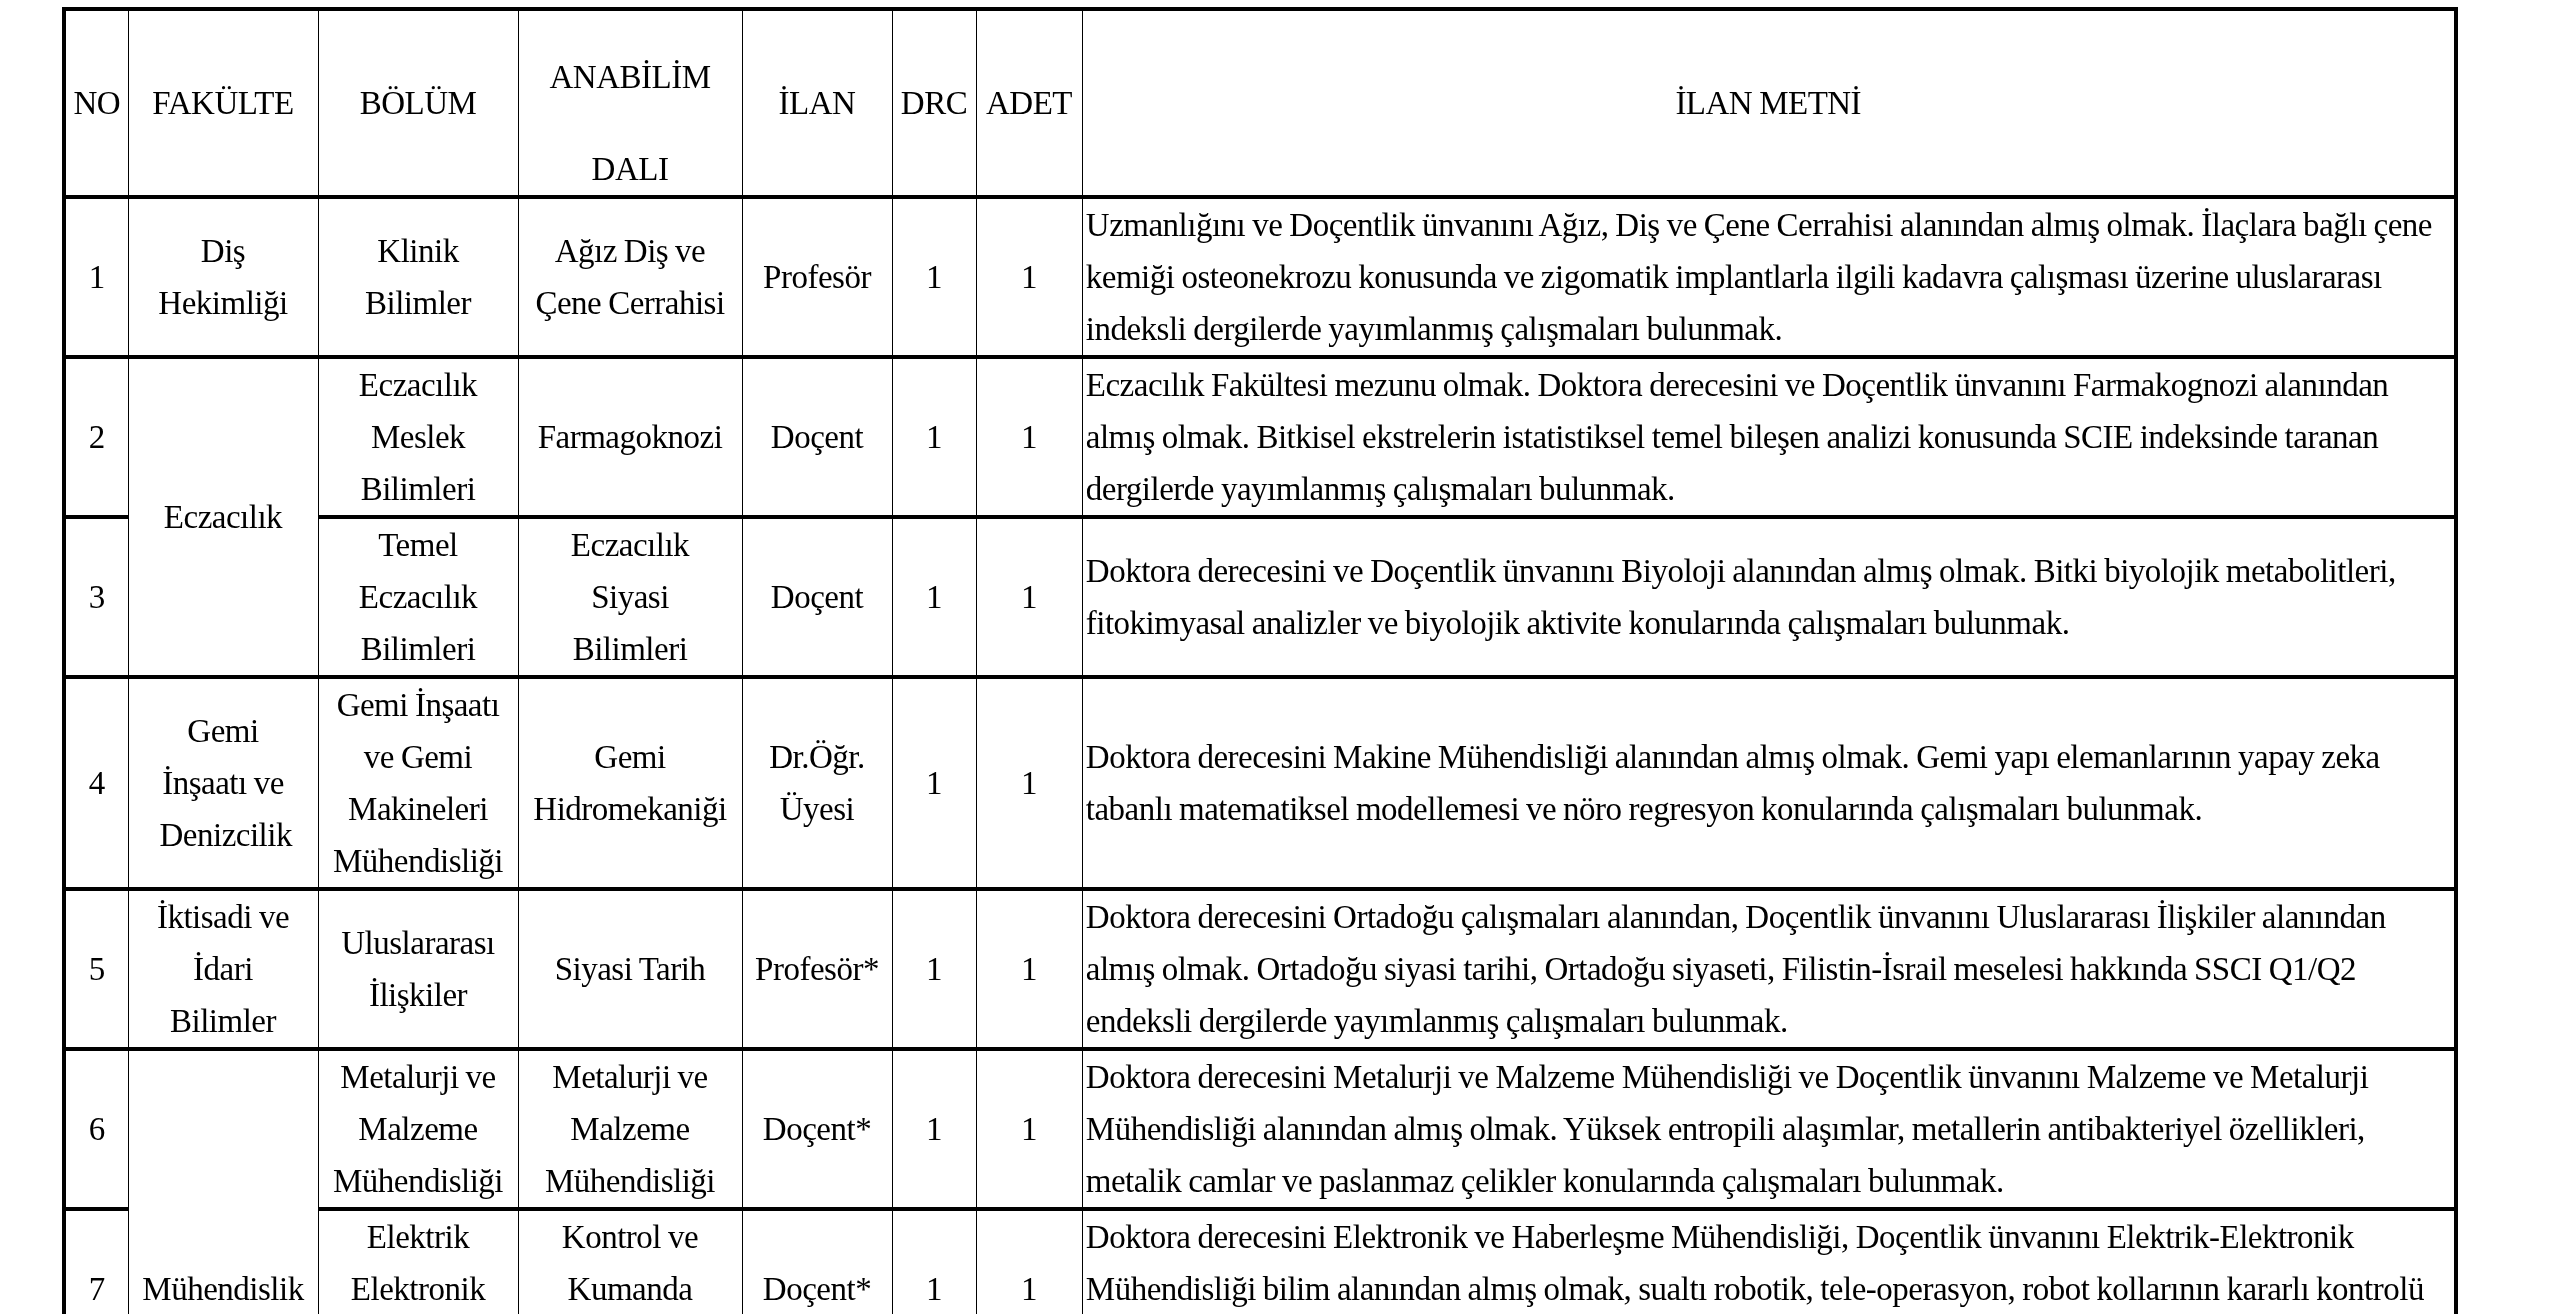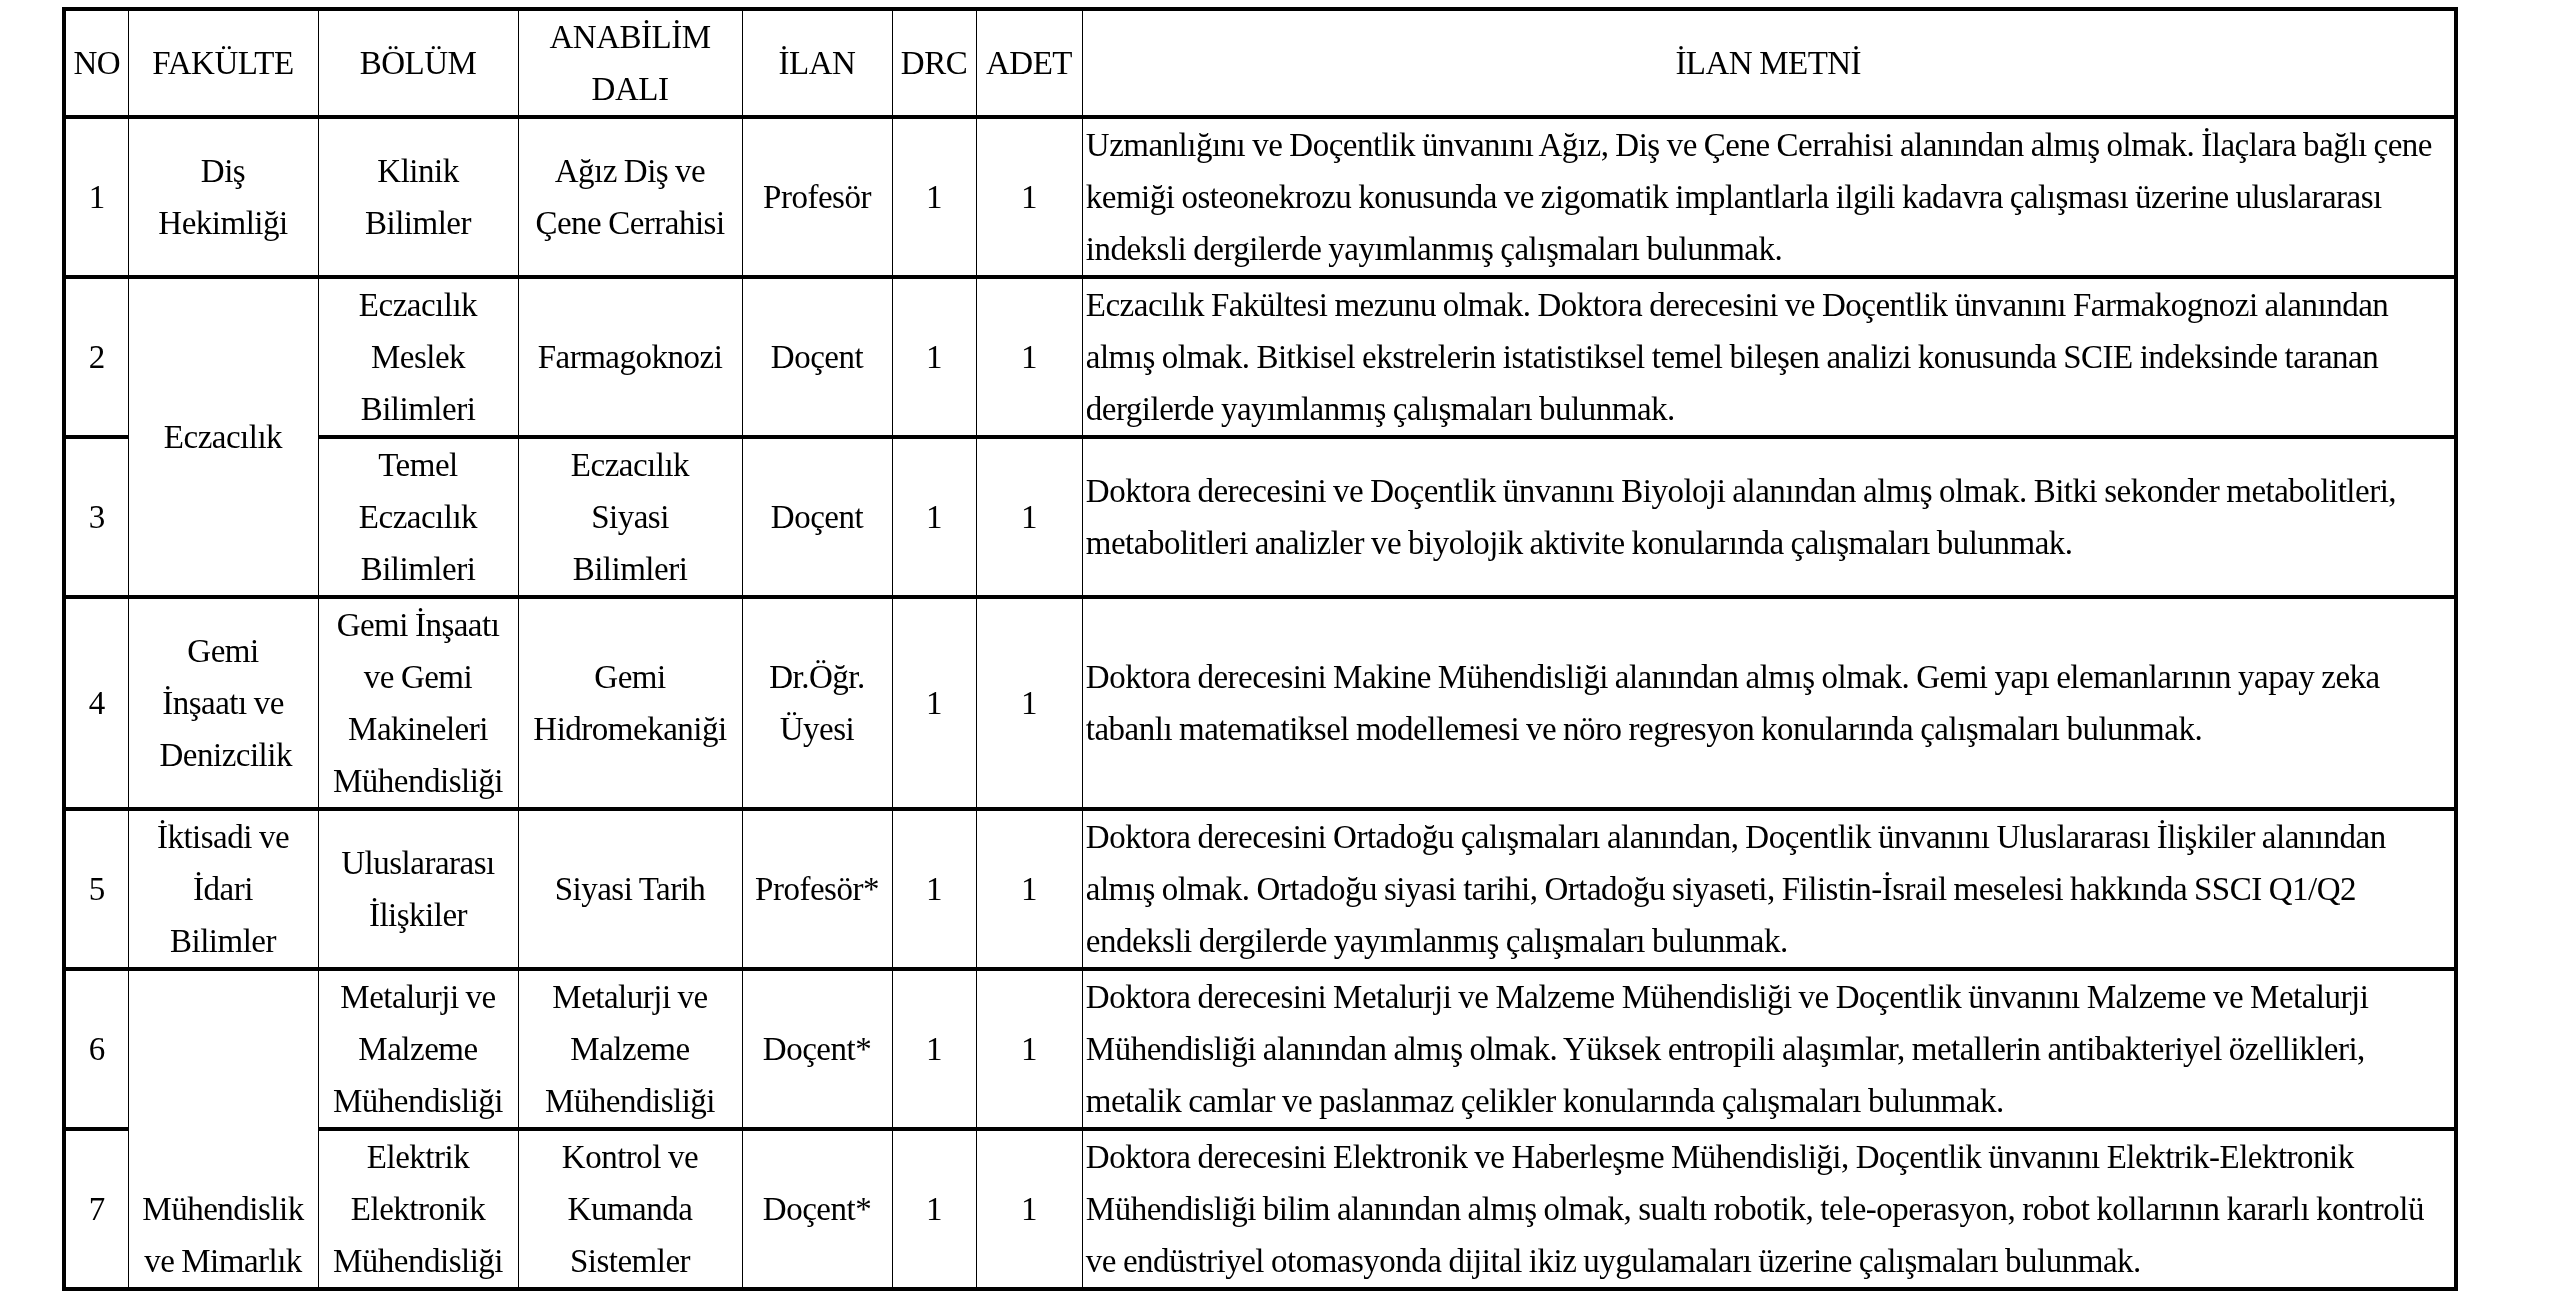--- a/index.html
+++ b/index.html
@@ -53,21 +53,21 @@
     col.c-drc { width: 84px; }
     col.c-adet { width: 106px; }
     col.c-ilan { width: auto; }
     tr.r1 td { height: 148px; }
     tr.r2 td { height: 150px; }
     tr.r3 td { height: 148px; }
     tr.r4 td { height: 202px; }
     tr.r5 td { height: 146px; }
     tr.r6 td { height: 150px; }
     tr.r7 td { height: 149px; }
-    .cell-line { display: block; }
+    .cell-line { display: block; margin-top: 40px; }
   </style>
 </head>
 <body>
 
 <table class="ilan">
   <colgroup>
     <col class="c-no">
       <col class="c-fak">
       <col class="c-bol">
       <col class="c-ana">
@@ -112,21 +112,21 @@
       <td>1</td>
       <td class="text">Eczacılık Fakültesi mezunu olmak. Doktora derecesini ve Doçentlik ünvanını Farmakognozi alanından almış olmak. Bitkisel ekstrelerin istatistiksel temel bileşen analizi konusunda SCIE indeksinde taranan dergilerde yayımlanmış çalışmaları bulunmak.</td>
     </tr>
     <tr class="r3">
       <td>3</td>
       <td style="padding:0 33px;">Temel Eczacılık Bilimleri</td>
       <td style="padding:0 42px;">Eczacılık Siyasi Bilimleri</td>
       <td>Doçent</td>
       <td>1</td>
       <td>1</td>
-      <td class="text">Doktora derecesini ve Doçentlik ünvanını Biyoloji alanından almış olmak. Bitki sekonder metabolitleri, metabolitleri analizler ve biyolojik aktivite konularında çalışmaları bulunmak.</td>
+      <td class="text">Doktora derecesini ve Doçentlik ünvanını Biyoloji alanından almış olmak. Bitki biyolojik metabolitleri, fitokimyasal analizler ve biyolojik aktivite konularında çalışmaları bulunmak.</td>
     </tr>
     <tr class="r4">
       <td>4</td>
       <td style="padding:0 31px;text-align:center;">Gemi İnşaatı ve Denizcilik</td>
       <td style="padding:0 1.7px;">Gemi İnşaatı ve Gemi Makineleri Mühendisliği</td>
       <td style="padding:0 1.7px;">Gemi Hidromekaniği</td>
       <td style="padding:0 25px;">Dr.Öğr. Üyesi</td>
       <td>1</td>
       <td>1</td>
       <td class="text">Doktora derecesini Makine Mühendisliği alanından almış olmak. Gemi yapı elemanlarının yapay zeka tabanlı matematiksel modellemesi ve nöro regresyon konularında çalışmaları bulunmak.</td>

